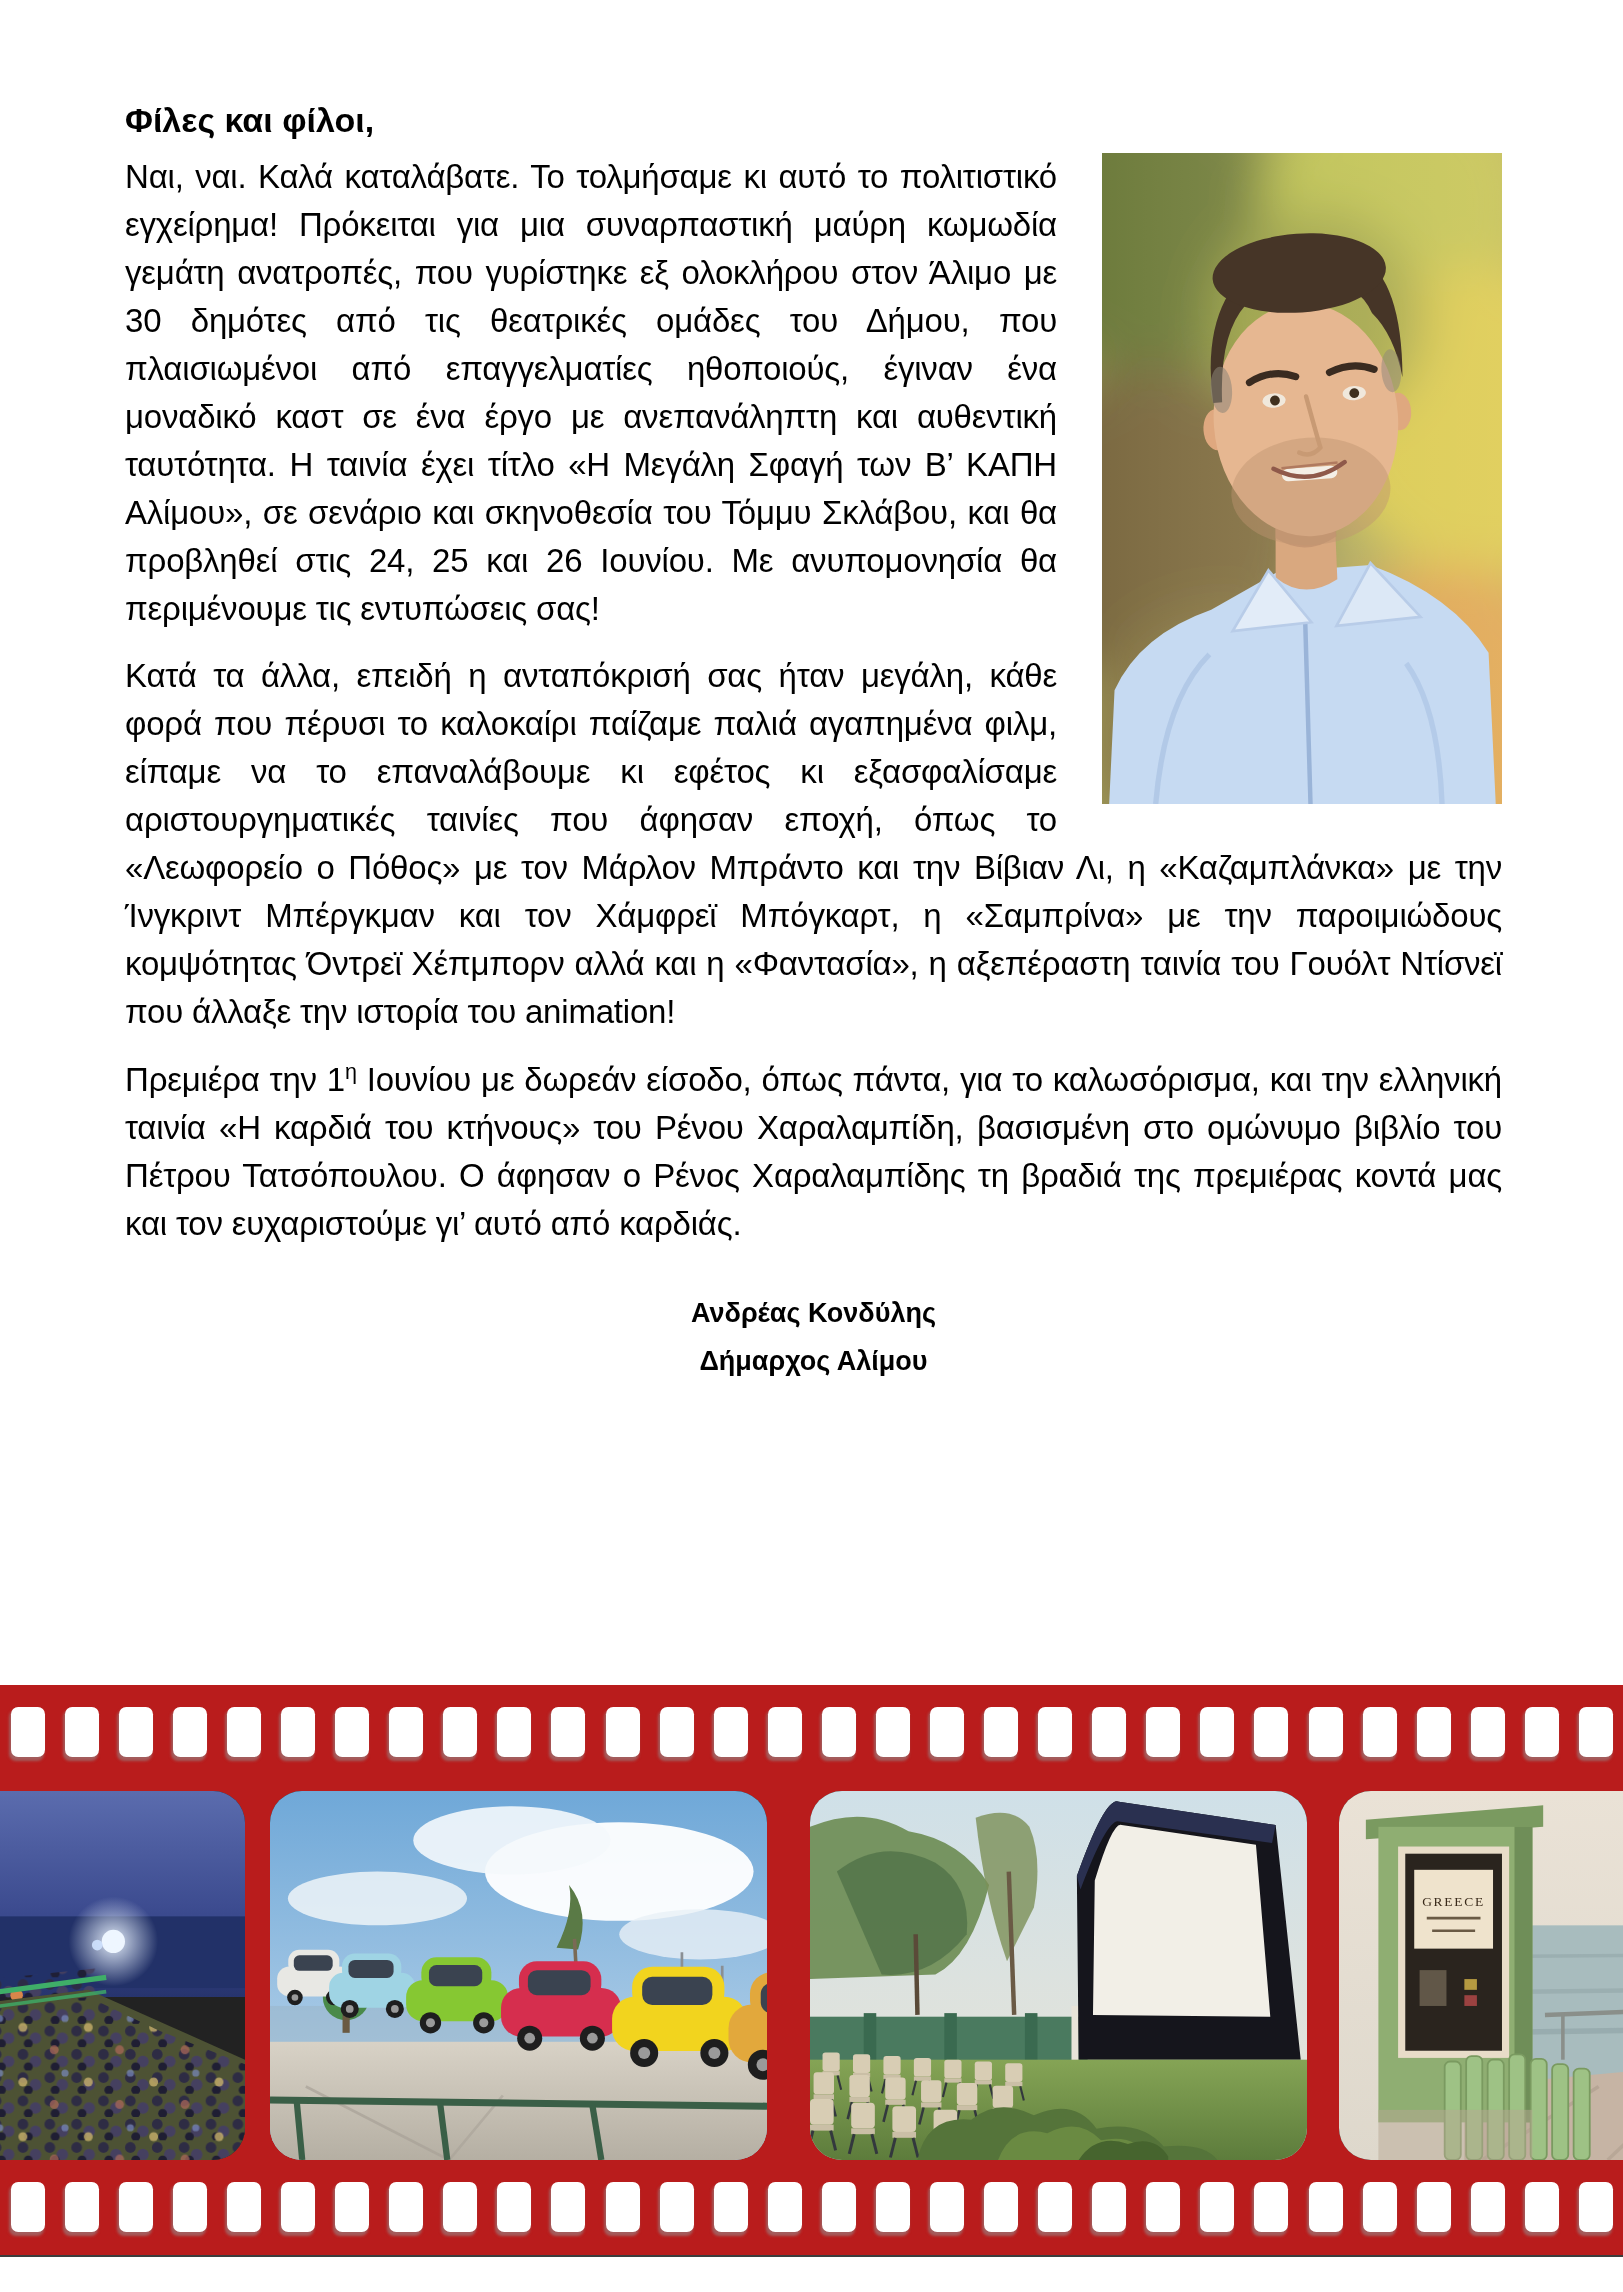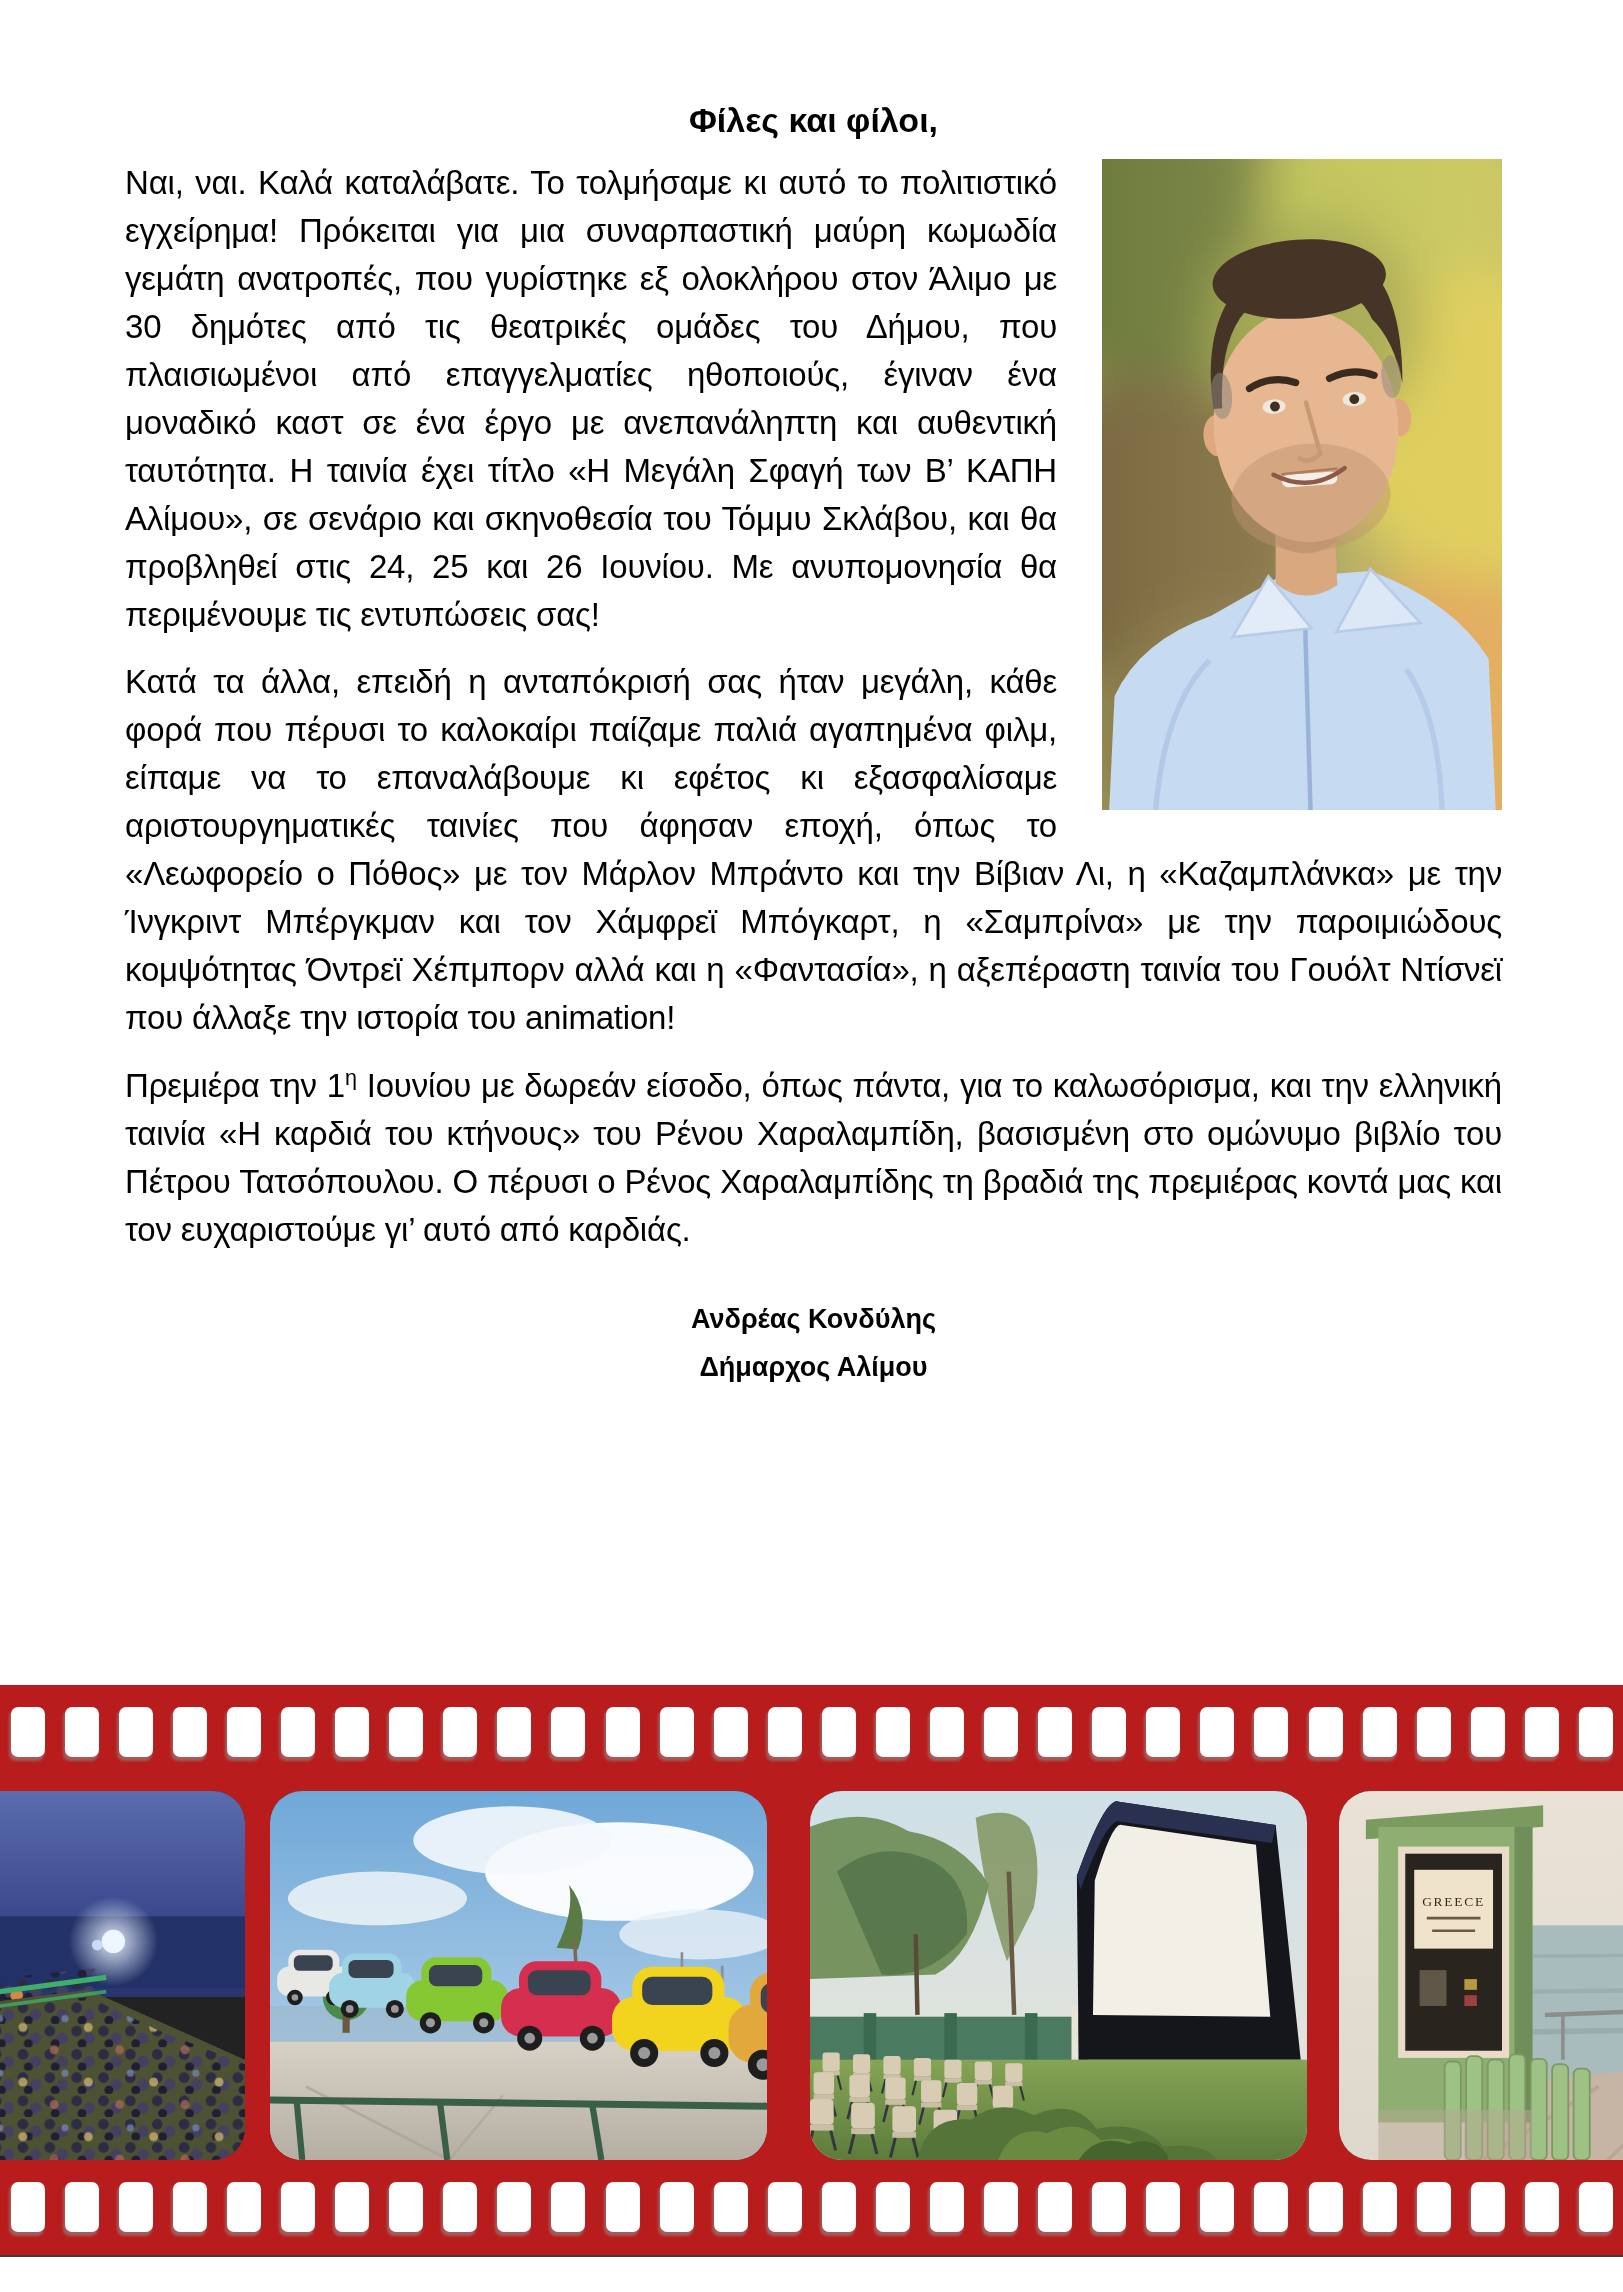--- a/index.html
+++ b/index.html
@@ -1,21 +1,21 @@
 <!DOCTYPE html>
 <html style="font-size:14.3px"><head>
 <meta charset="utf-8">
 <style>
   html,body{margin:0;padding:0;background:#ffffff;}
   .page{
     position:relative;width:1624px;height:2293px;background:#ffffff;overflow:hidden;
     font-family:"Liberation Sans",sans-serif;color:#000;
   }
   .content{position:absolute;left:125px;top:100px;width:1377px;}
-  .salutation{font-size:34px;font-weight:bold;margin:0 0 18px 0;line-height:1.2;text-align:center;}
+  .salutation{font-size:34px;font-weight:bold;margin:0 0 12px 0;line-height:1.2;}
   .content p{font-size:33px;line-height:48px;text-align:justify;margin:0 0 19.7px 0;letter-spacing:-0.2px;}
   .portrait{
     float:right;width:400px;height:651px;margin:0 0 18px 45px;overflow:hidden;background:#a3a25e;
   }
   .portrait svg{display:block;width:100%;height:100%;}
   sup{font-size:21.5px;line-height:0;}
   .center{text-align:center !important;}
   .closing{margin-top:27px !important;}
   .sig{margin-top:41px;text-align:center;font-size:27px;font-weight:bold;line-height:48px;}
   
@@ -96,21 +96,21 @@
           <path d="M230,272 Q238,312 242,330 Q231,341 218,334" stroke="#c89a74" stroke-width="5" fill="none" stroke-linecap="round"></path>
           <rect x="197" y="351" width="62" height="14" rx="7" fill="#f4efe6"></rect>
           <path d="M188,350 Q228,374 268,348" stroke="#8f594a" stroke-width="5" fill="none" stroke-linecap="round"></path>
           <path d="M197,350 L260,348" stroke="#b07a5f" stroke-width="3" fill="none"></path>
         </g>
       </svg>
     </div>
 
     <p>Ναι, ναι. Καλά καταλάβατε. Το τολμήσαμε κι αυτό το πολιτιστικό εγχείρημα! Πρόκειται για μια συναρπαστική μαύρη κωμωδία γεμάτη ανατροπές, που γυρίστηκε εξ ολοκλήρου στον Άλιμο με 30 δημότες από τις θεατρικές ομάδες του Δήμου, που πλαισιωμένοι από επαγγελματίες ηθοποιούς, έγιναν ένα μοναδικό καστ σε ένα έργο με ανεπανάληπτη και αυθεντική ταυτότητα. Η ταινία έχει τίτλο «Η Μεγάλη Σφαγή των Β’ ΚΑΠΗ Αλίμου», σε σενάριο και σκηνοθεσία του Τόμμυ Σκλάβου, και θα προβληθεί στις 24, 25 και 26 Ιουνίου. Με ανυπομονησία θα περιμένουμε τις εντυπώσεις σας!</p>
     <p>Κατά τα άλλα, επειδή η ανταπόκρισή σας ήταν μεγάλη, κάθε φορά που πέρυσι το καλοκαίρι παίζαμε παλιά αγαπημένα φιλμ, είπαμε να το επαναλάβουμε κι εφέτος κι εξασφαλίσαμε αριστουργηματικές ταινίες που άφησαν εποχή, όπως το «Λεωφορείο ο Πόθος» με τον Μάρλον Μπράντο και την Βίβιαν Λι, η «Καζαμπλάνκα» με την Ίνγκριντ Μπέργκμαν και τον Χάμφρεϊ Μπόγκαρτ, η «Σαμπρίνα» με την παροιμιώδους κομψότητας Όντρεϊ Χέπμπορν αλλά και η «Φαντασία», η αξεπέραστη ταινία του Γουόλτ Ντίσνεϊ που άλλαξε την ιστορία του animation!</p>
-    <p><span>Πρεμιέρα την 1</span><sup>η</sup><span> Ιουνίου με δωρεάν είσοδο, όπως πάντα, για το καλωσόρισμα, και την ελληνική ταινία «Η καρδιά του κτήνους» του Ρένου Χαραλαμπίδη, βασισμένη στο ομώνυμο βιβλίο του Πέτρου Τατσόπουλου. Ο πέρυσι ο Ρένος Χαραλαμπίδης τη βραδιά της πρεμιέρας κοντά μας και τον ευχαριστούμε γι’ αυτό από καρδιάς.</span></p>
+    <p><span>Πρεμιέρα την 1</span><sup>η</sup><span> Ιουνίου με δωρεάν είσοδο, όπως πάντα, για το καλωσόρισμα, και την ελληνική ταινία «Η καρδιά του κτήνους» του Ρένου Χαραλαμπίδη, βασισμένη στο ομώνυμο βιβλίο του Πέτρου Τατσόπουλου. Ο άφησαν ο Ρένος Χαραλαμπίδης τη βραδιά της πρεμιέρας κοντά μας και τον ευχαριστούμε γι’ αυτό από καρδιάς.</span></p>
 
 
     <div class="sig">
       <div>Ανδρέας Κονδύλης</div>
       <div>Δήμαρχος Αλίμου</div>
     </div>
   </div>
 
   <div class="filmstrip">
     <div class="holes top">

